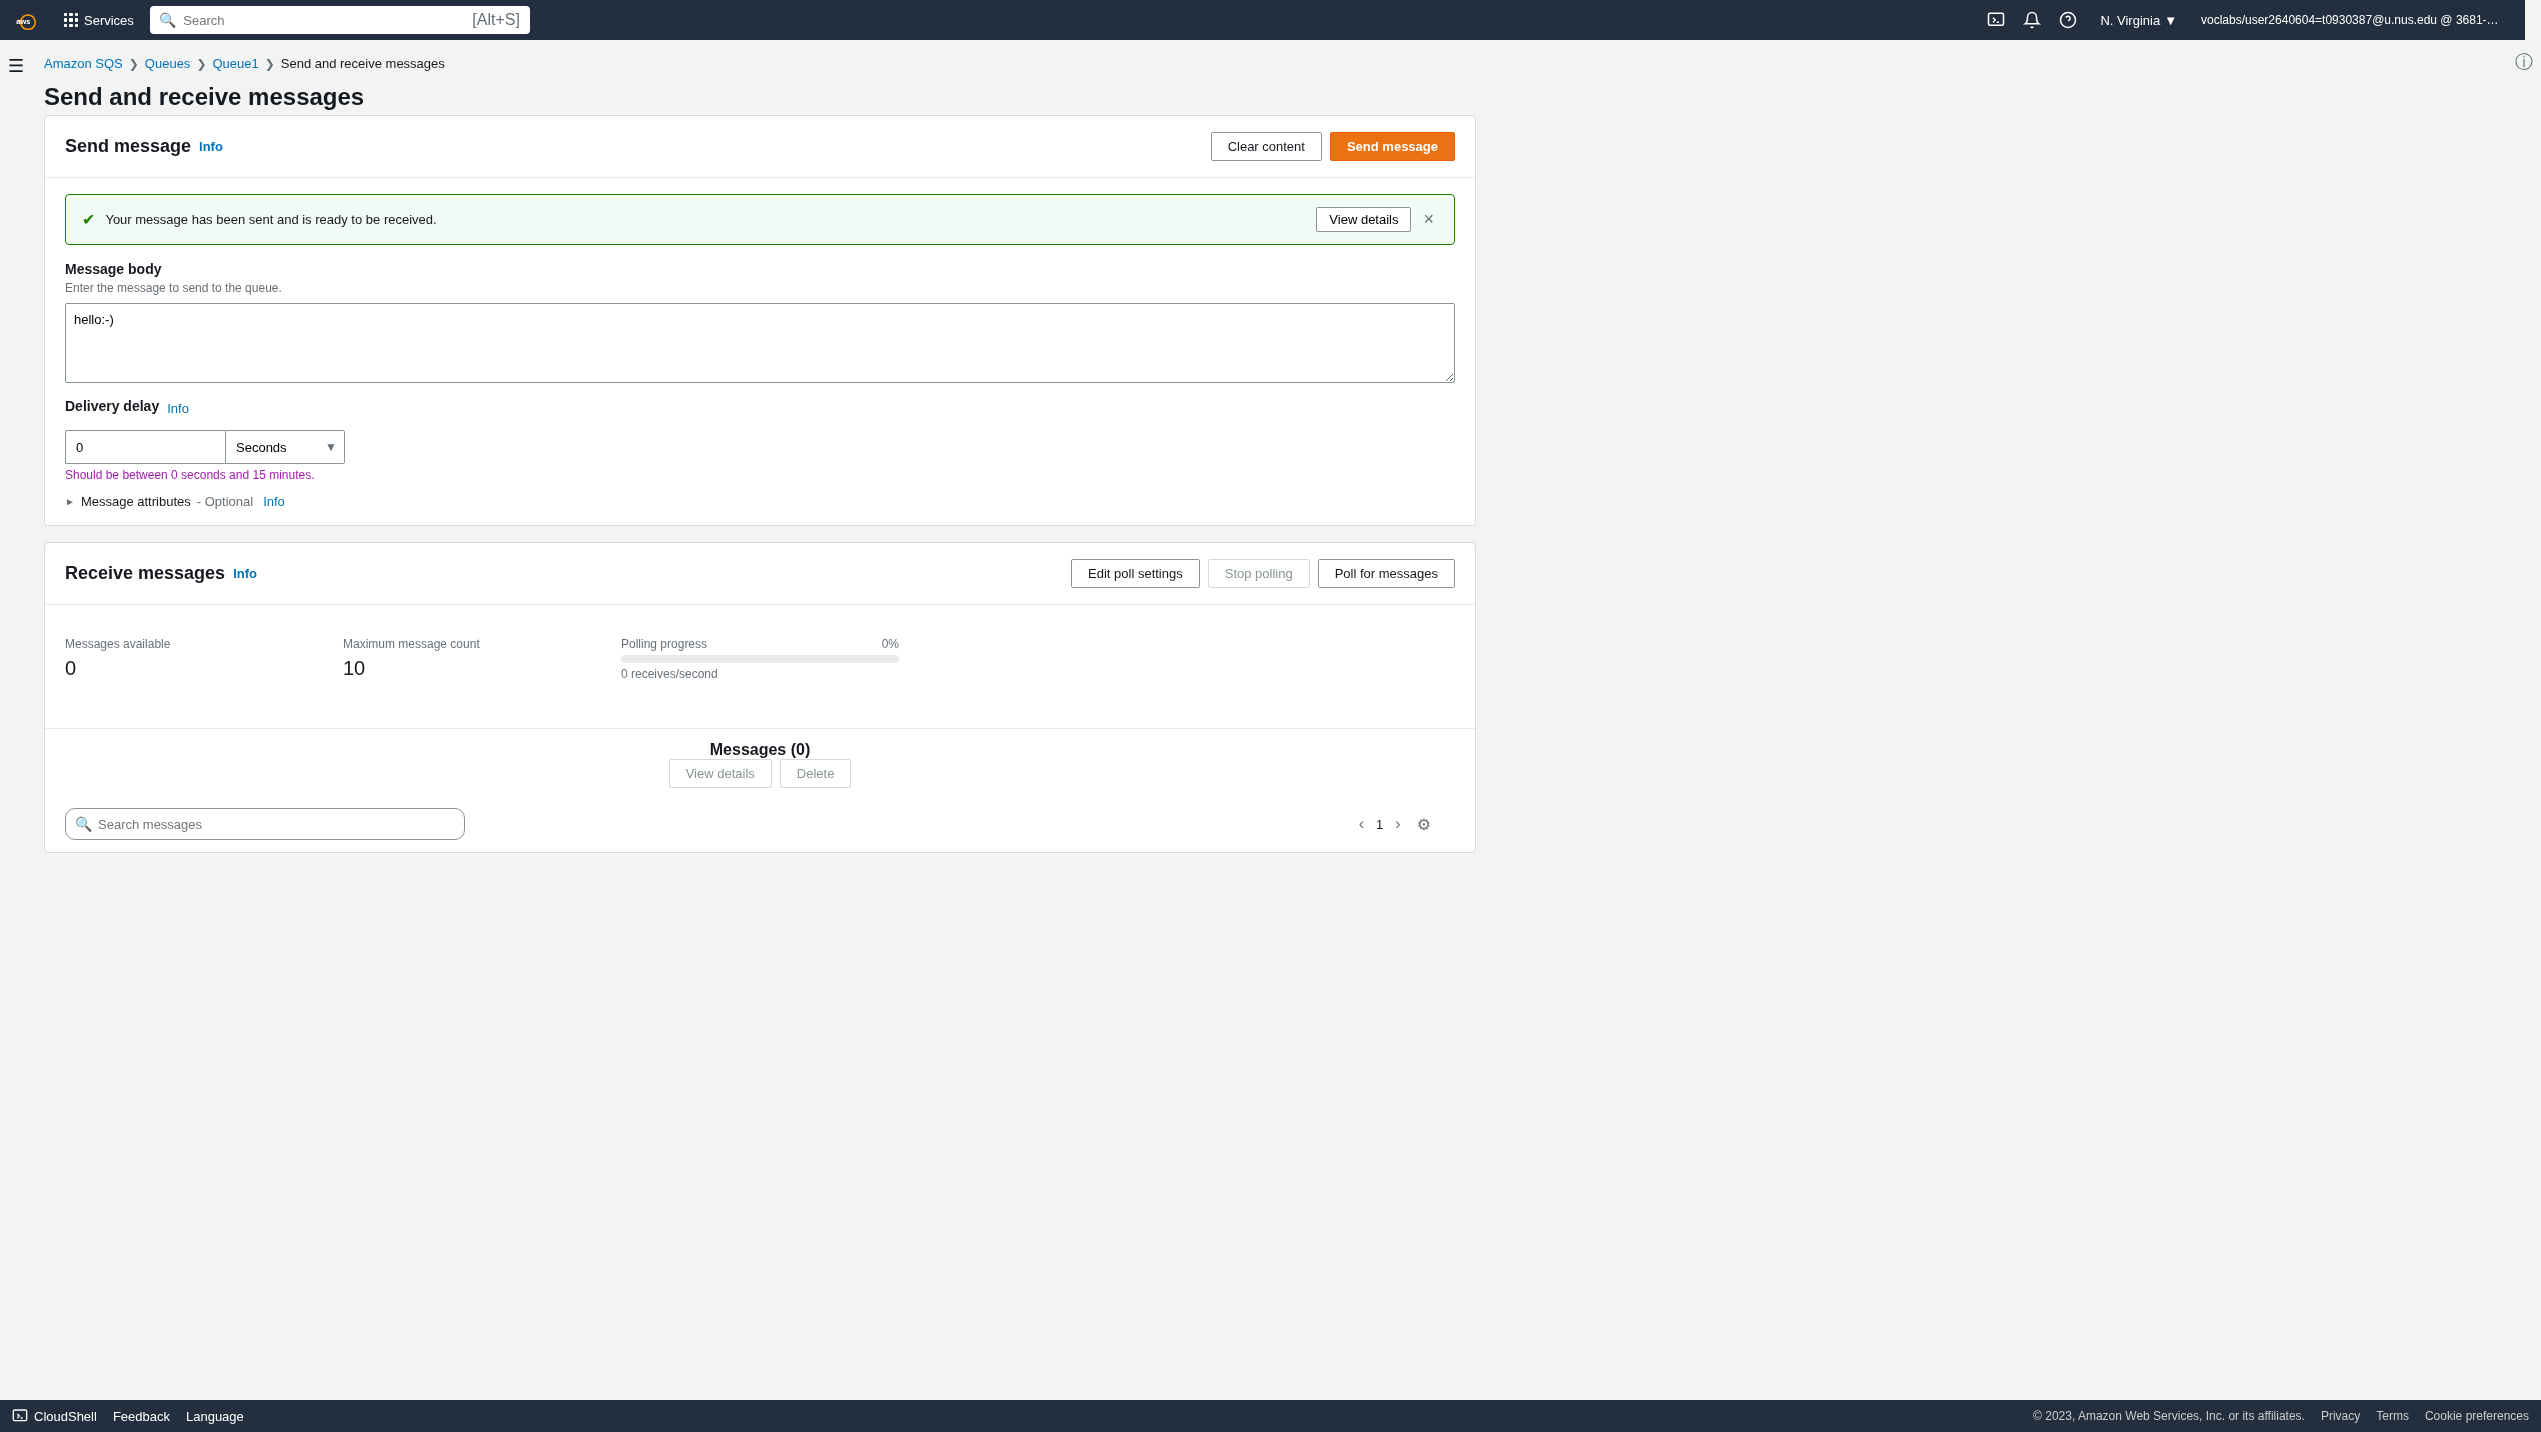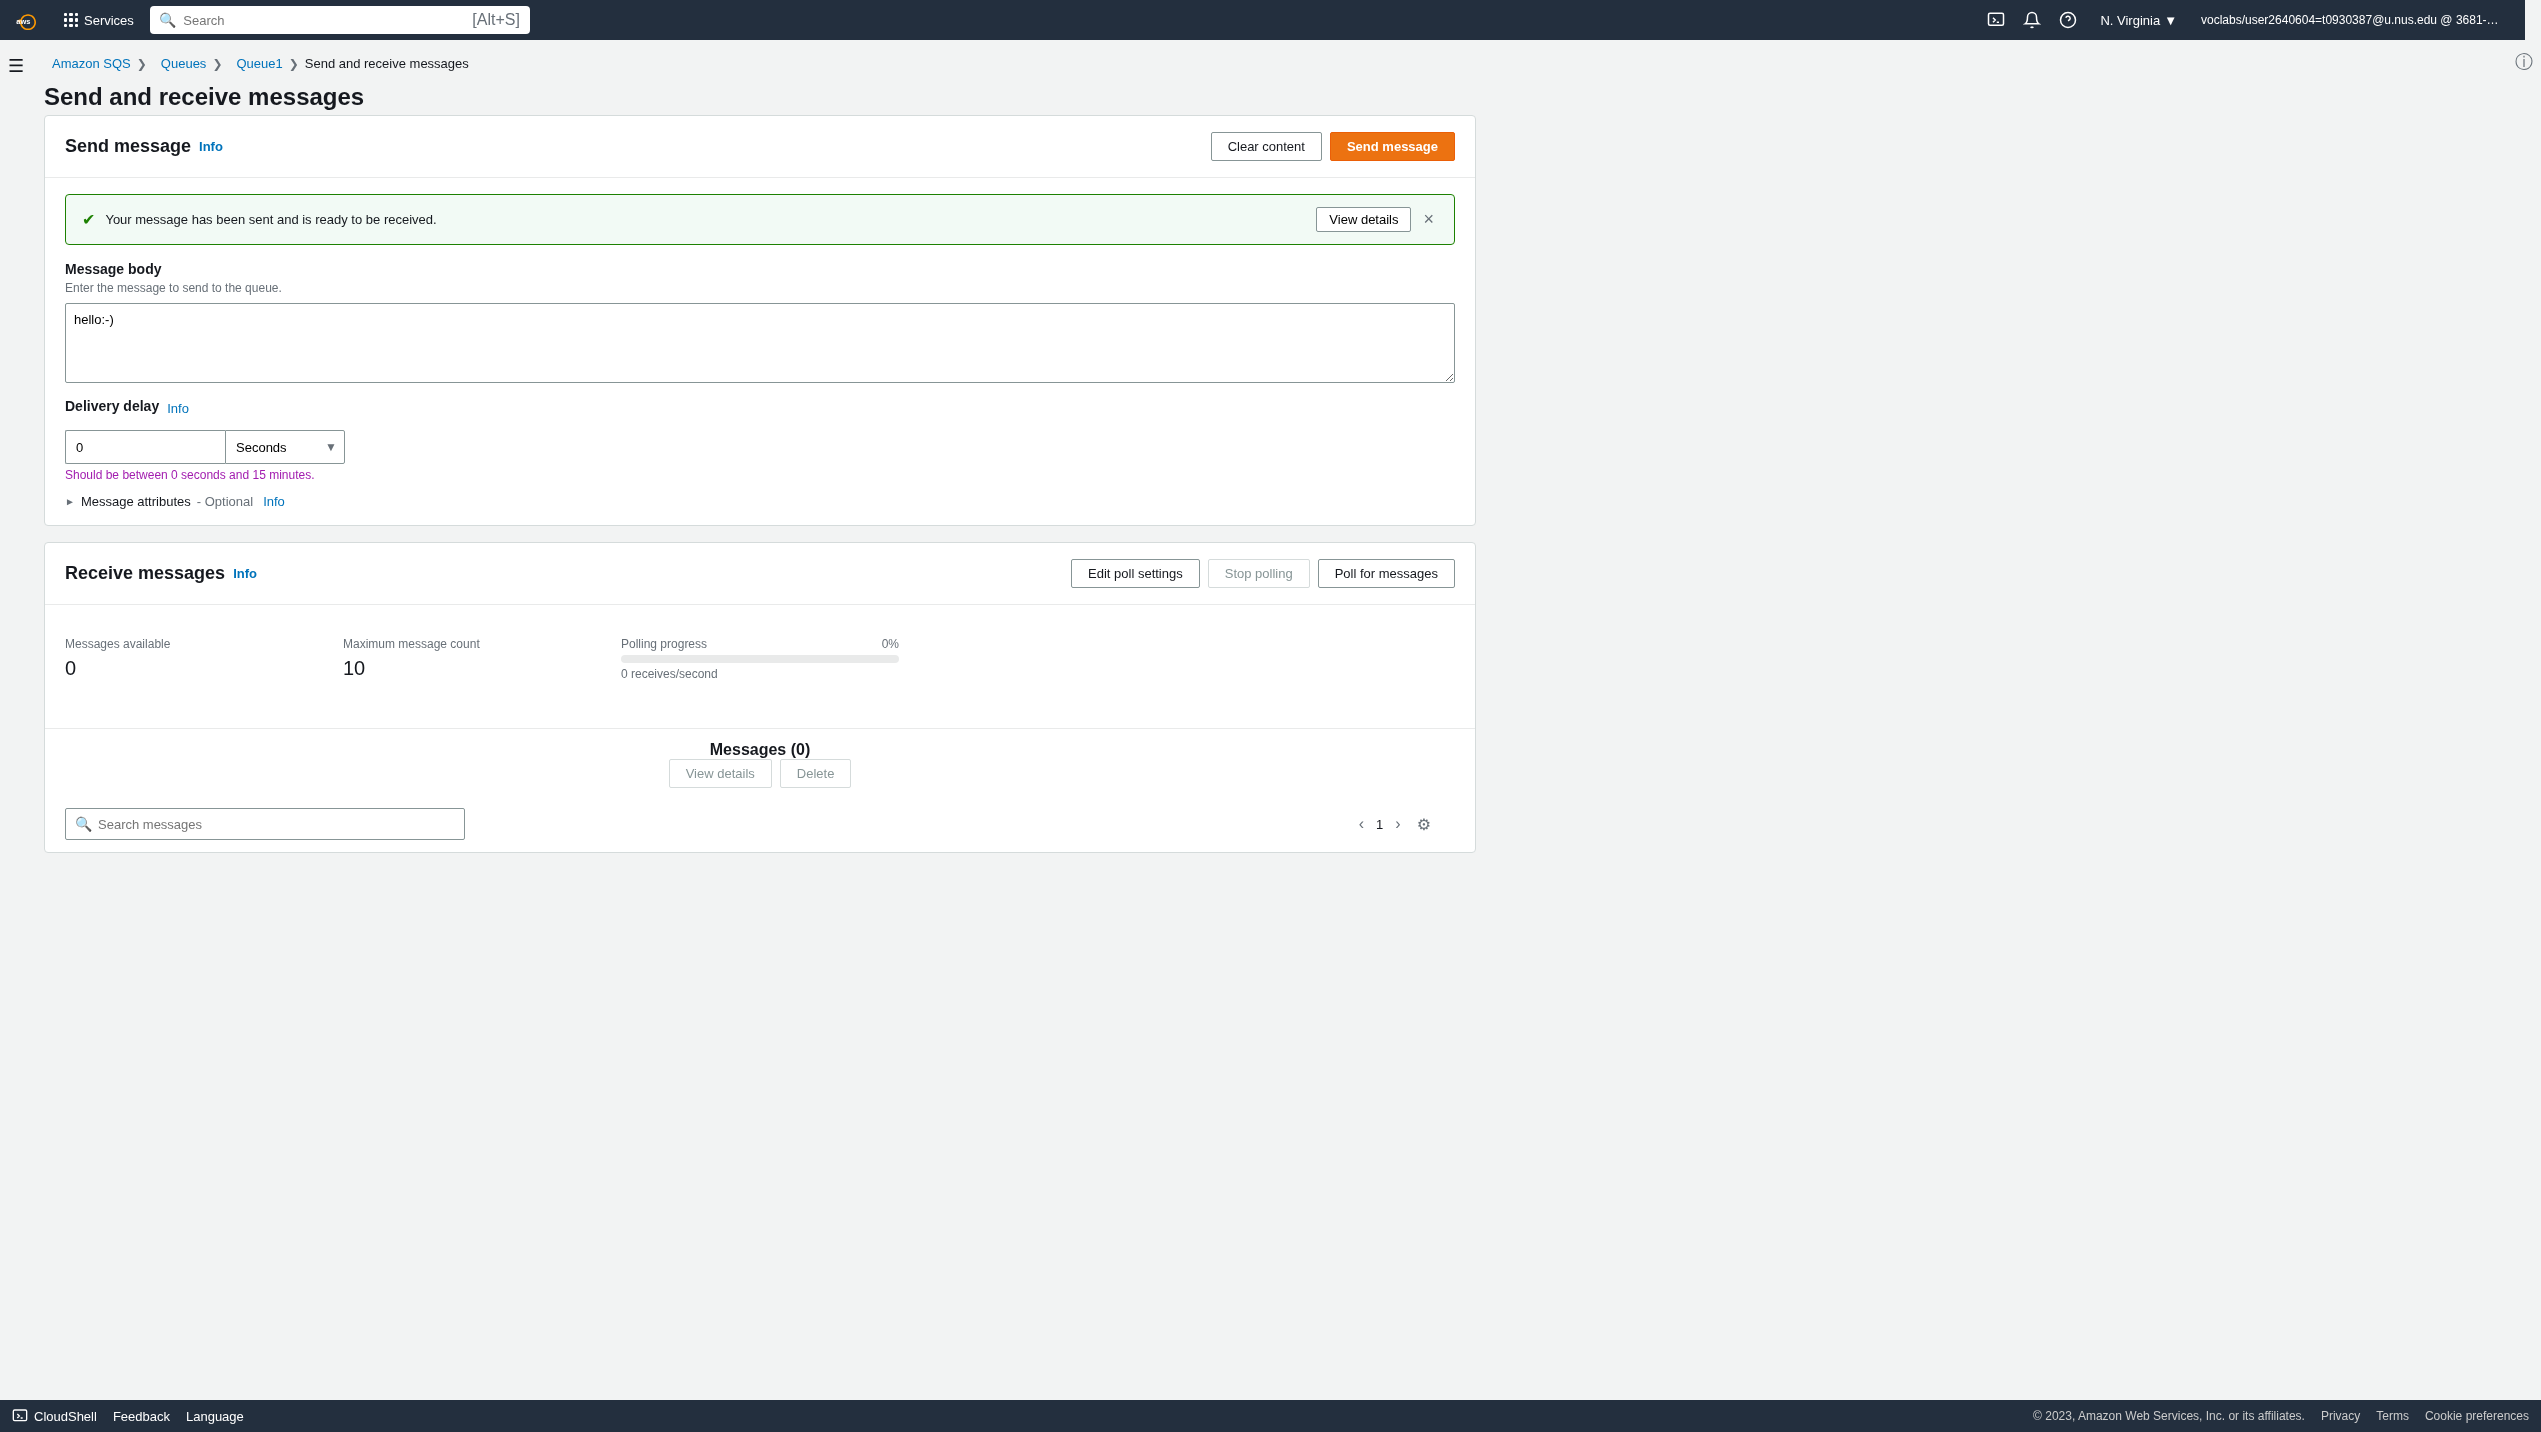--- a/index.html
+++ b/index.html
@@ -123,21 +123,21 @@
       padding: 16px 24px 24px 44px;
       max-width: 1500px;
     }
 
     
     .breadcrumb {
       display: flex; align-items: center; gap: 6px;
       font-size: 13px; margin-bottom: 12px;
       flex-wrap: wrap;
     }
-    .breadcrumb a { color: #0073bb; text-decoration: none; margin-left: 8px; }
+    .breadcrumb a { color: #0073bb; text-decoration: none; }
     .breadcrumb .separator { color: #687078; font-size: 12px; }
     .breadcrumb .current { color: #16191f; }
 
     
     .page-title { font-size: 24px; font-weight: 700; color: #16191f; margin-bottom: 4px; }
     .page-subtitle { font-size: 13px; color: #687078; margin-bottom: 20px; }
 
     
     .card {
       background: #fff;
@@ -289,21 +289,21 @@
     .search-input-wrapper {
       position: relative; display: inline-flex; align-items: center;
       width: 400px;
     }
     .search-input-wrapper .search-icon-inner {
       position: absolute; left: 10px; color: #687078; font-size: 14px;
     }
     .search-input-field {
       width: 100%;
       border: 1px solid #879596;
-      border-radius: 2px;
+      border-radius: 10px;
       padding: 6px 10px 6px 32px;
       font-size: 13px;
       outline: none;
       height: 32px;
     }
 
     .pagination-row {
       display: flex; align-items: center; gap: 8px;
       justify-content: flex-end;
       padding: 4px 20px 4px 0;

